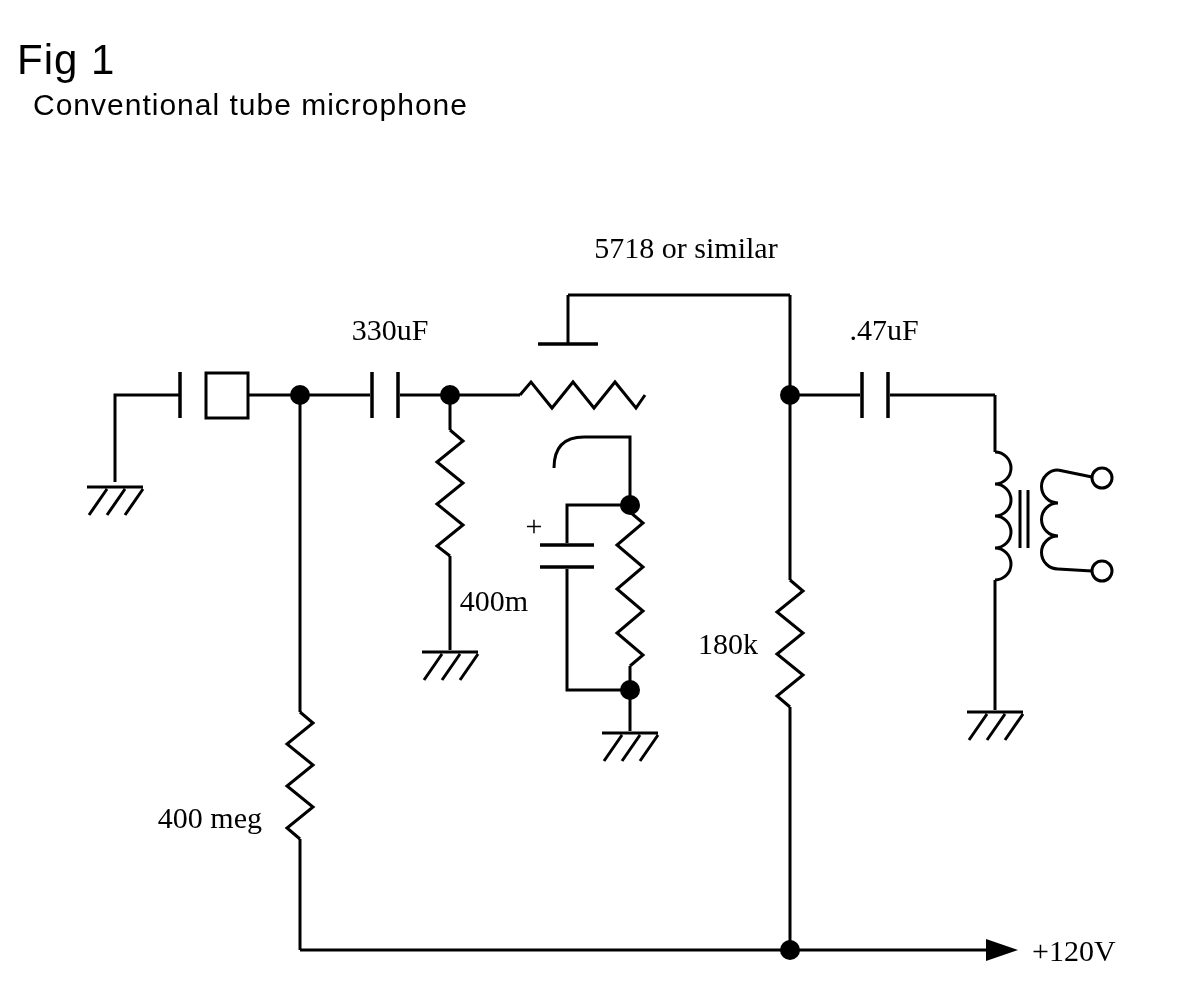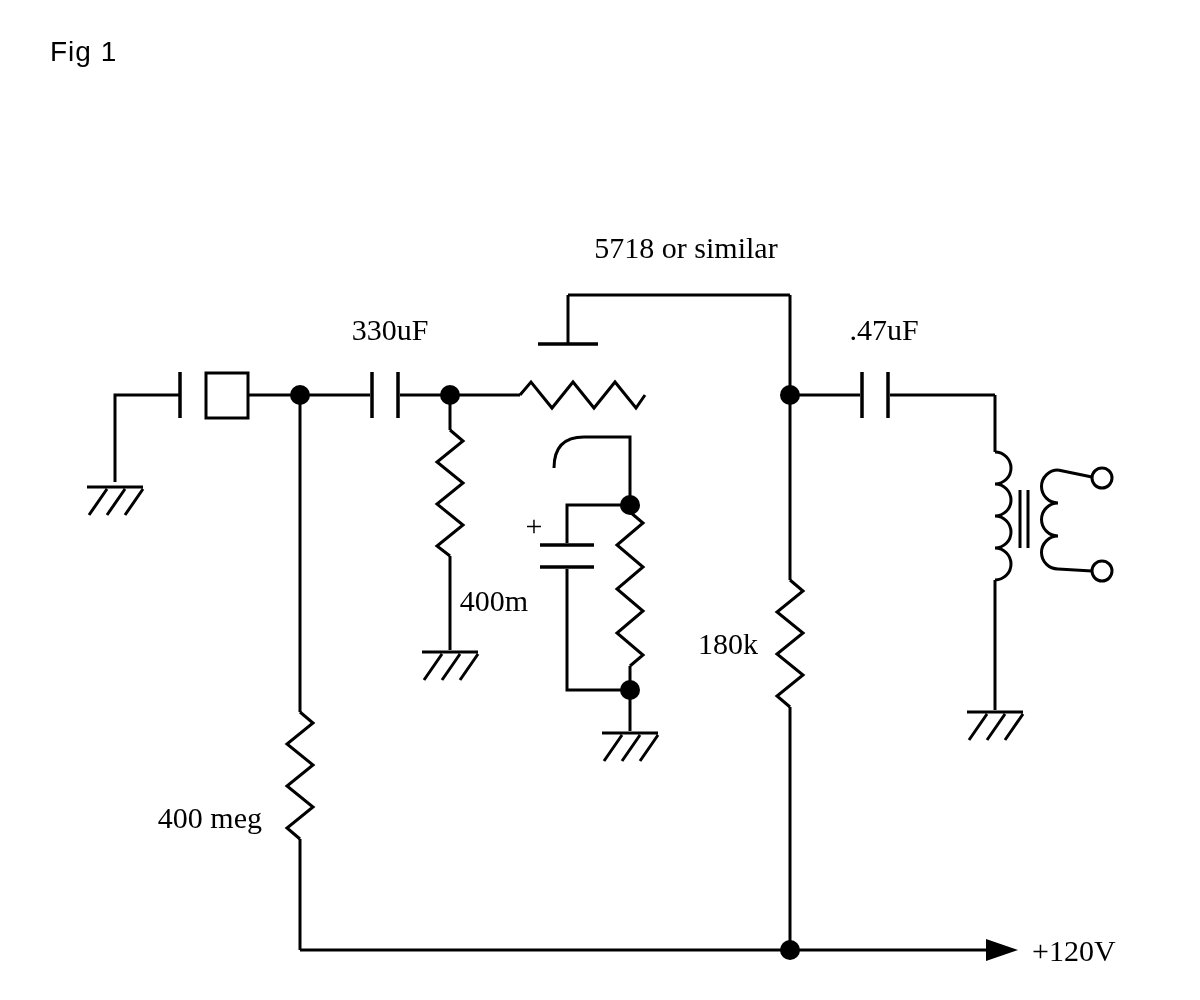--- a/index.html
+++ b/index.html
@@ -11,23 +11,23 @@
     position: relative;
     width: 1200px;
     height: 1000px;
     background: #ffffff;
     overflow: hidden;
     font-family: "Liberation Sans", sans-serif;
     color: #000;
   }
   .fig-title {
     position: absolute;
-    left: 50px;
+    left: 17px;
     top: 36px;
-    font-size: 28px;
+    font-size: 42px;
     font-weight: 500;
     letter-spacing: 1px;
     font-family: "Liberation Sans", sans-serif;
   }
   .fig-subtitle {
     position: absolute;
     left: 33px;
     top: 88px;
     font-size: 30px;
     font-weight: 400;
@@ -70,20 +70,21 @@
     font-size: 30px;
     fill: #000;
   }
 </style>
 </head>
 <body>
 
 <div class="canvas">
 
   <div class="fig-title">Fig 1</div>
+  <div class="fig-subtitle">Conventional tube microphone</div>
 
   <svg class="schematic" width="1200" height="1000" viewBox="0 0 1200 1000" xmlns="http://www.w3.org/2000/svg">
 
     <g>
       <path class="wire" d="M115,482 V395 H180"></path>
       <path class="wire" transform="translate(115,487)" d="M-28,0 H28 M-26,28 L-8,2 M-8,28 L10,2 M10,28 L28,2"></path>
       <g>
         <path class="plate" d="M180,372 V418"></path>
         <rect class="box" x="206" y="373" width="42" height="45"></rect>
       </g>

